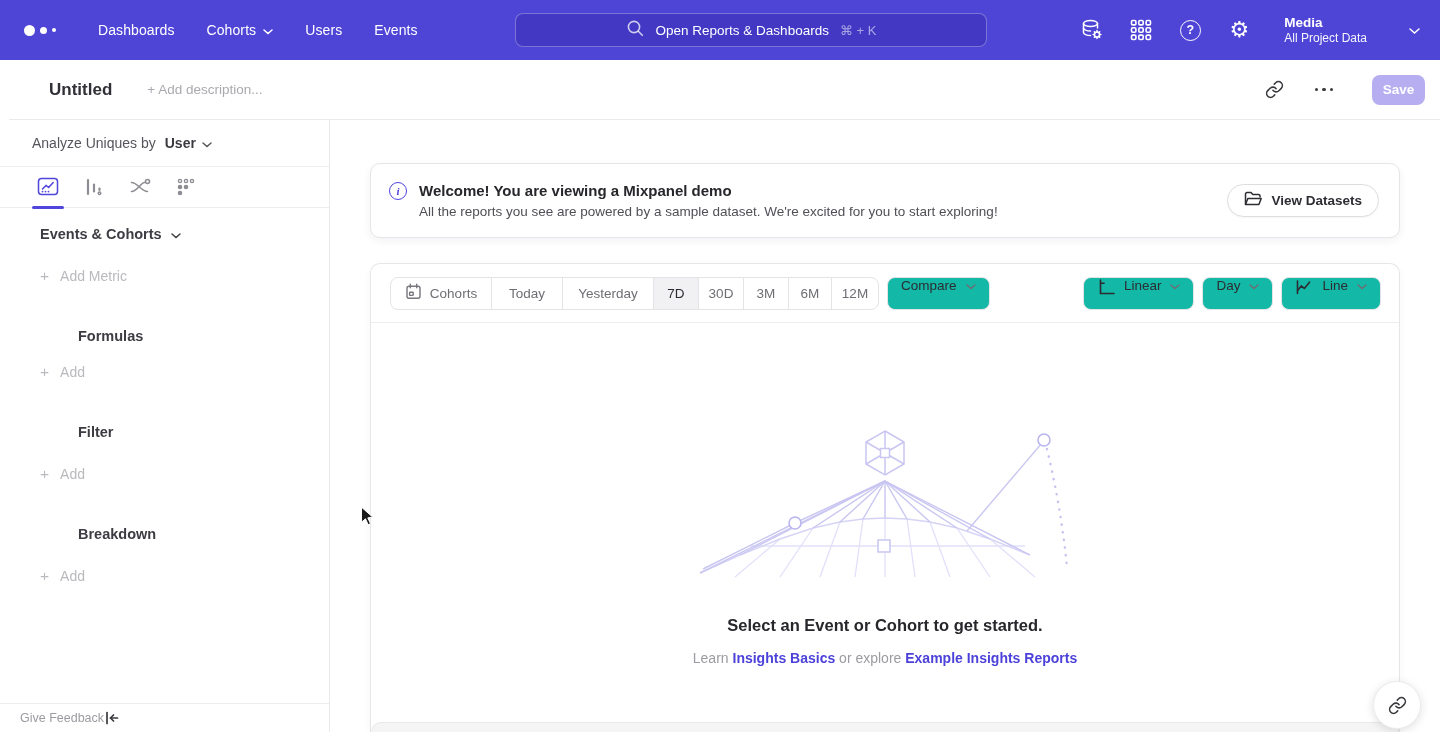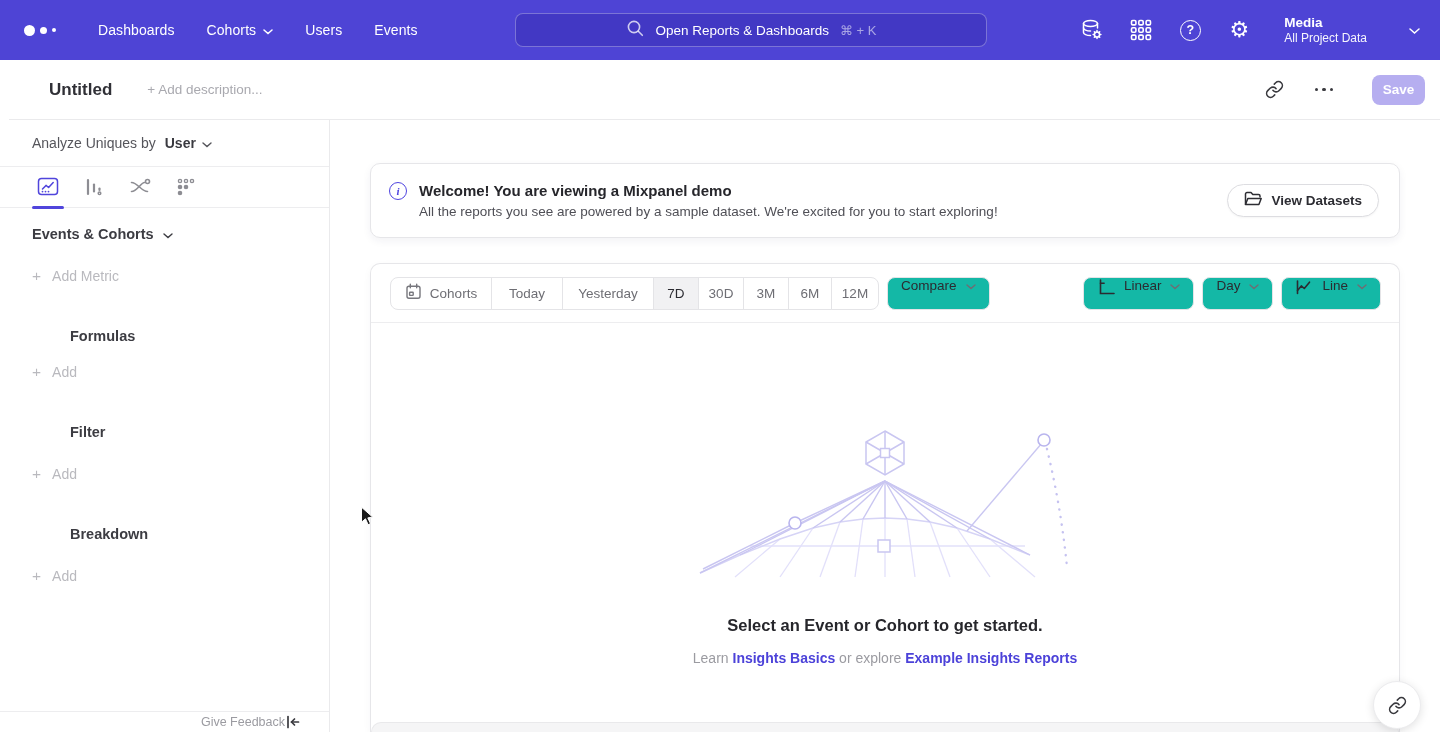--- a/index.html
+++ b/index.html
@@ -38,26 +38,26 @@
 
   
   .sidebar { position:absolute; left:0; top:120px; width:330px; height:612px; background:#fff; border-right:1px solid #eaeaec; }
   .analyze-row { height:46px; display:flex; align-items:center; padding-left:32px; gap:9px; }
   .analyze-label { font-size:14px; color:#55555b; }
   .analyze-value { font-size:14px; font-weight:600; color:#2f2f35; display:flex; align-items:center; gap:6px; color:#3a3a40; cursor:pointer; }
   .tabs-row { height:42px; border-top:1px solid #ededef; border-bottom:1px solid #ededef; display:flex; align-items:center; padding-left:25px; }
   .tab { width:46px; height:42px; display:flex; align-items:center; justify-content:center; position:relative; cursor:pointer; color:#8d8d93; }
   .tab.selected { color:#5045dc; }
   .tab.selected::after { content:""; position:absolute; left:7px; bottom:-1px; width:32px; height:3px; border-radius:2px; background:#5045dc; }
-  .sb-item { padding-left:32px; display:flex; align-items:center; height:20px; }
+  .sb-item { padding-left:40px; display:flex; align-items:center; height:20px; }
   .sb-title { font-size:14.5px; font-weight:700; color:#3c3c42; display:flex; align-items:center; gap:9px; }
   .sb-add { font-size:14px; color:#b9b9be; cursor:pointer; display:flex; align-items:center; }
   .sb-add .plus { font-size:15.5px; margin-right:11px; font-weight:400; }
   .mt16{margin-top:16px;} .mt22{margin-top:22px;} .mt40{margin-top:40px;margin-left:38px;}
-  .sb-footer { position:absolute; left:0; bottom:0; width:329px; height:21px; border-top:1px solid #ededef; display:flex; align-items:center; justify-content:flex-end; padding:0 28px 0 20px; }
+  .sb-footer { position:absolute; left:0; bottom:0; width:329px; height:29px; border-top:1px solid #ededef; display:flex; align-items:center; justify-content:flex-start; padding:0 28px 0 20px; }
   .feedback { font-size:12.5px; color:#9b9ba1; cursor:pointer; }
   .collapse { color:#3a3a3f; cursor:pointer; display:flex; align-items:center; }
 
   
   .banner { position:absolute; left:370px; top:163px; width:1030px; height:75px; background:#fff; border:1px solid #e6e6e9; border-radius:10px; box-shadow:0 3px 8px rgba(40,40,80,.06); display:flex; align-items:center; padding:0 20px 0 18px; }
   .info-circ { width:18px; height:18px; border:1.6px solid #4f44e0; border-radius:50%; color:#4f44e0; font-size:11px; font-weight:700; display:flex; align-items:center; justify-content:center; flex:none; align-self:flex-start; margin-top:18px; font-family:"Liberation Serif", serif; font-style:italic; }
   .banner-text { margin-left:12px; display:flex; flex-direction:column; gap:5px; }
   .banner-title { font-size:15px; font-weight:700; color:#26262b; }
   .banner-sub { font-size:13.5px; color:#4f4f56; }
   .view-datasets { margin-left:auto; height:33px; border-radius:17px; border:1px solid #dddde1; background:#fff; display:flex; align-items:center; gap:9px; padding:0 16px; font-size:13.5px; font-weight:600; color:#2d2d33; cursor:pointer; box-shadow:0 1px 2px rgba(0,0,0,.04); }

